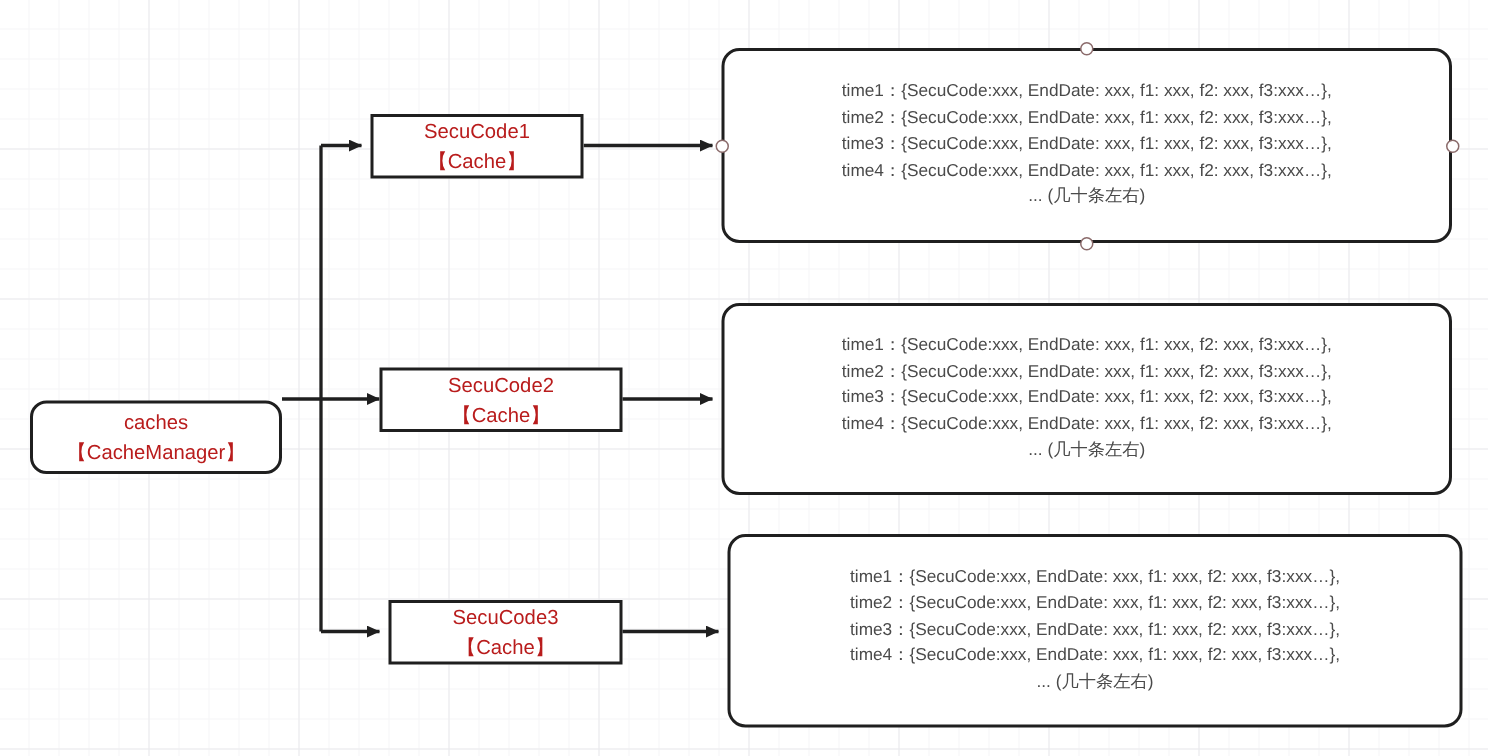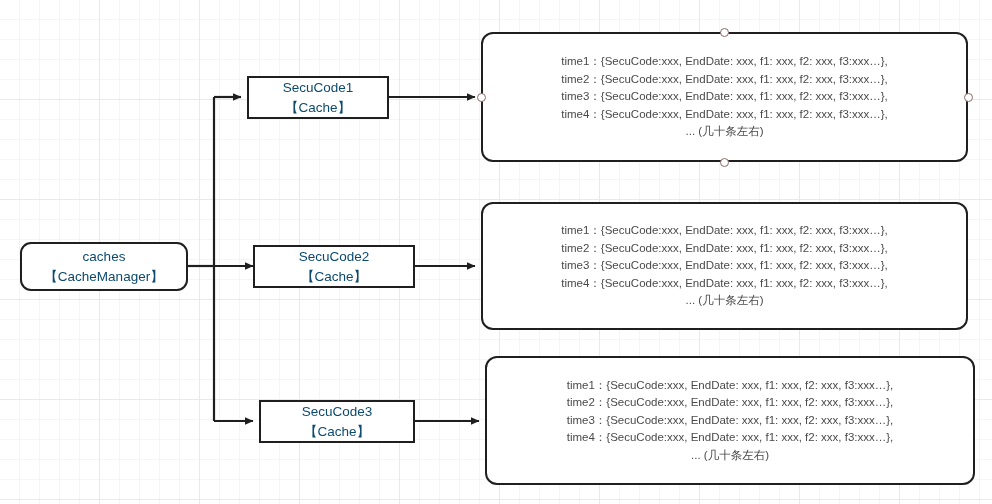--- a/index.html
+++ b/index.html
@@ -39,26 +39,27 @@
     box-sizing: border-box;
     background-color: #ffffff;
     border: 2px solid #1f1f1f;
     display: flex;
     align-items: center;
     justify-content: center;
     color: #3b3b3b;
   }
   .node.rounded {
     border-radius: 11px;
+    margin-top: 25px;
   }
   .node-label {
     text-align: center;
     line-height: 1.42;
     font-size: 13.5px;
-    color: #0c4a6e;
+    color: #b91c1c;
     white-space: pre-line;
   }
   .detail-node {
     position: absolute;
     box-sizing: border-box;
     background-color: #ffffff;
     border: 2.5px solid #1f1f1f;
     border-radius: 12px;
     display: flex;
     align-items: center;

